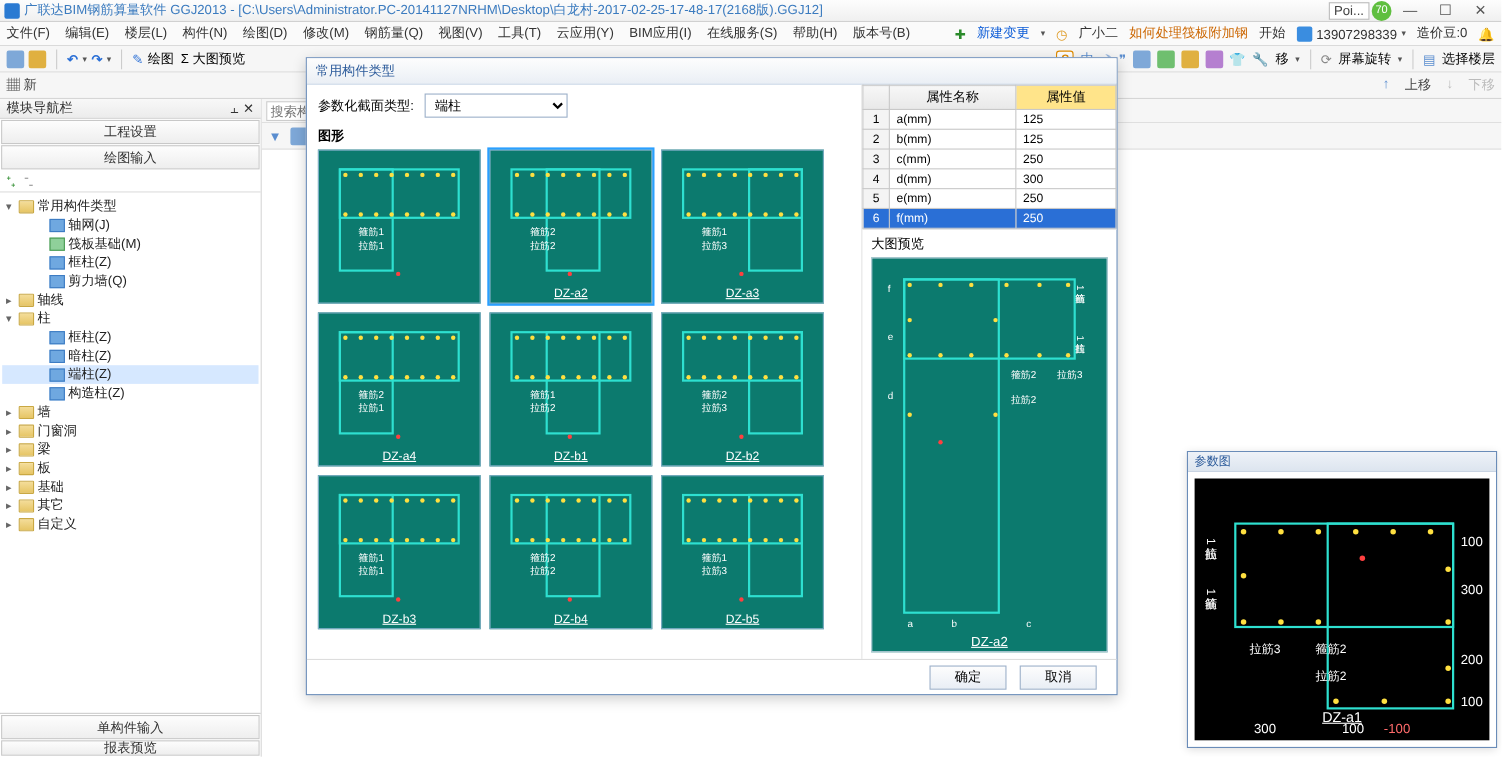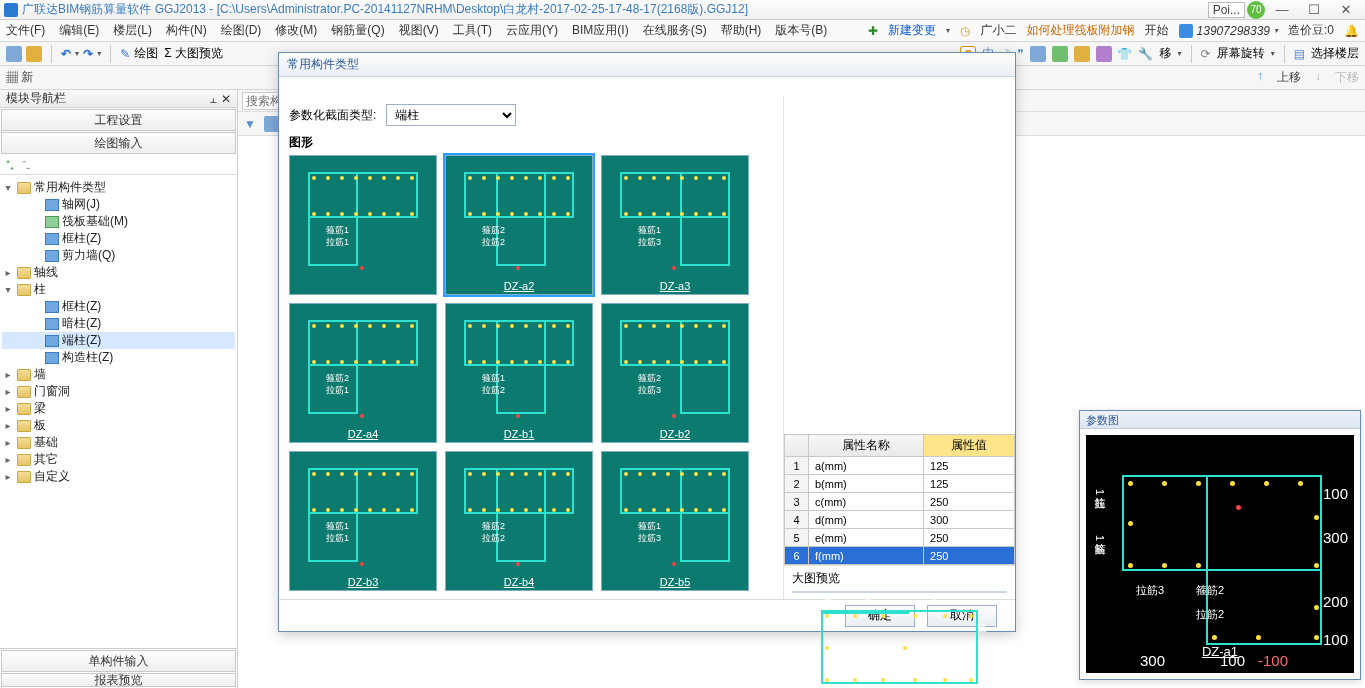--- a/index.html
+++ b/index.html
@@ -10,21 +10,21 @@
 .titlebar .t-right { margin-left: auto; display:flex; gap:2px; align-items:center;}
 .titlebar .pill { border:1px solid #bbb; padding:0 4px; color:#444; background:#fff;}
 .titlebar .badge { width:18px;height:18px;border-radius:50%;background:#5fbf3f;color:#fff;display:flex;align-items:center;justify-content:center;font-size:10px;}
 .winbtn { width:30px; text-align:center; color:#555; font-size:13px; }
 
 .menubar { height: 22px; border-bottom: 1px solid #d6d6d6; display: flex; align-items: center; padding: 0 6px; gap: 14px; color: #333; background:#fafafa;}
 .menubar .right { margin-left:auto; display:flex; align-items:center; gap:10px; }
 .menubar .link { color:#0b5bd7; }
 .menubar .link2 { color:#cc6600; }
 .menubar .bell { color:#5b8ecf; }
-.menubar .usr { display:flex;align-items:center;gap:4px;font-style:italic;}
+.menubar .usr { display:flex;align-items:center;gap:4px;}
 .menubar .usr-ico{width:14px;height:14px;background:#3a8de0;border-radius:2px;}
 
 .toolbar { height: 24px; border-bottom: 1px solid #d6d6d6; display: flex; align-items: center; padding: 0 6px; gap: 6px; background:#f6f6f6;}
 .tb-sec { display:flex;align-items:center;gap:4px; }
 .tb-ico { width:16px;height:16px; background:#7ea8d8; border-radius:2px; }
 .tb-ico.g{background:#6fbf6f;} .tb-ico.y{background:#e0b040;} .tb-ico.p{background:#b57fd0;}
 .tb-sep { width:1px;height:18px;background:#ccc; margin:0 3px;}
 .tb-drop{font-size:8px;color:#555;}
 .toolbar-right { margin-left:auto; display:flex; align-items:center; gap:6px;}
 .sogou { width:16px;height:16px;background:#fff;border:1px solid #e08c00;border-radius:3px;color:#e08c00;font-weight:bold;text-align:center;line-height:14px;font-size:11px;}
@@ -51,21 +51,21 @@
 .ind0{padding-left:0px;} .ind2{padding-left:28px;}
 
 .canvas-area { flex:1; background:#fff; position:relative; }
 .search-strip{height:22px;border-bottom:1px solid #ddd; background:#f6f6f6; display:flex;align-items:center;padding:0 4px;gap:6px;}
 .search-strip input{height:18px;border:1px solid #ccc;padding:0 3px;width:80px;}
 .canvas-tools{height:24px;border-bottom:1px solid #ddd;background:#f6f6f6;display:flex;align-items:center;padding:0 6px;gap:8px;}
 
 
 .modal { position:absolute; left:278px; top:52px; width:738px; height:580px; background:#fff; border:1px solid #6a8cb8; box-shadow:0 3px 12px rgba(0,0,0,.2); z-index:50;}
 .modal-title{height:24px;background:linear-gradient(#fdfdfd,#eaeff5);border-bottom:1px solid #c7d5e6;display:flex;align-items:center;padding:0 8px;color:#2b5a9a;font-size:12px;}
-.modal-body{display:flex;height:calc(100% - 56px);align-items:flex-end;}
+.modal-body{display:flex;height:calc(100% - 56px);}
 .m-left{width:505px;padding:8px 10px; border-right:1px solid #e4e4e4; overflow:auto;}
 .m-right{flex:1;display:flex;flex-direction:column;}
 .m-row{display:flex;align-items:center;gap:10px;margin-bottom:8px;}
 select.native{height:22px;border:1px solid #9cb0c9;background:#fff;min-width:130px;padding:0 4px;}
 .grid-label{font-weight:bold;margin:4px 0;}
 
 .shape-grid{display:grid;grid-template-columns:repeat(3,148px);gap:8px;}
 .shape-cell{height:140px;background:#0c7a6e;border:1px solid #7faec6;position:relative;cursor:pointer;}
 .shape-cell.selected{outline:2px solid #2a9fff;}
 .shape-cell .cap{position:absolute;bottom:2px;left:0;right:0;text-align:center;color:#fff;font-size:11px;text-decoration:underline;}
@@ -89,21 +89,21 @@
 .btn{min-width:70px;height:22px;border:1px solid #9cb0c9;background:linear-gradient(#fdfdfd,#e9eef5);cursor:pointer;}
 
 
 .rpanel{position:absolute;right:4px;top:410px;width:282px;height:270px;border:1px solid #6a8cb8;background:#fff;z-index:40;box-shadow:0 2px 8px rgba(0,0,0,.15);}
 .rpanel .hd{height:18px;background:linear-gradient(#eef2f8,#dde5ef);border-bottom:1px solid #c4d0e0;padding:0 6px;color:#2b5a9a;font-size:11px;line-height:18px;}
 .rcanvas{position:absolute;inset:24px 6px 6px 6px;background:#000;}
 .rc-box{border:2px solid #2ee0d0;position:absolute;}
 .rc-dot{width:5px;height:5px;background:#ffe040;border-radius:50%;position:absolute;}
 .rc-red{width:5px;height:5px;background:#ff4040;border-radius:50%;position:absolute;}
 .rc-lbl{position:absolute;color:#fff;font-size:11px;}
-.rc-num{position:absolute;color:#fff;font-size:15px;}
+.rc-num{position:absolute;color:#fff;font-size:12px;}
 .rc-num.r{color:#ff6b6b;}
 
 .lp-bottom{border-top:1px solid #ccc;}
 </style>
 </head>
 <body>
 
 <div class="titlebar">
   <div class="ico"></div>
   <span>广联达BIM钢筋算量软件 GGJ2013 - [C:\Users\Administrator.PC-20141127NRHM\Desktop\白龙村-2017-02-25-17-48-17(2168版).GGJ12]</span>

